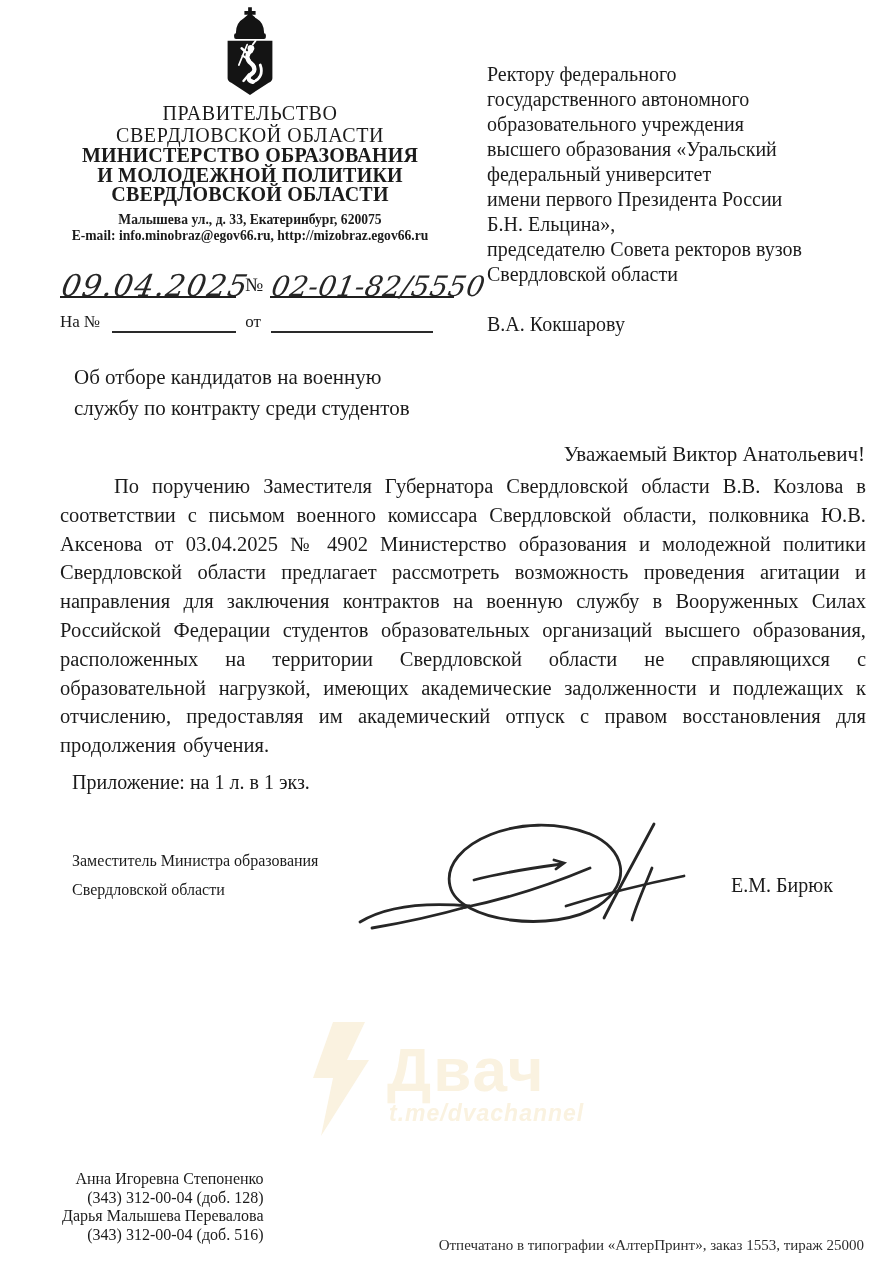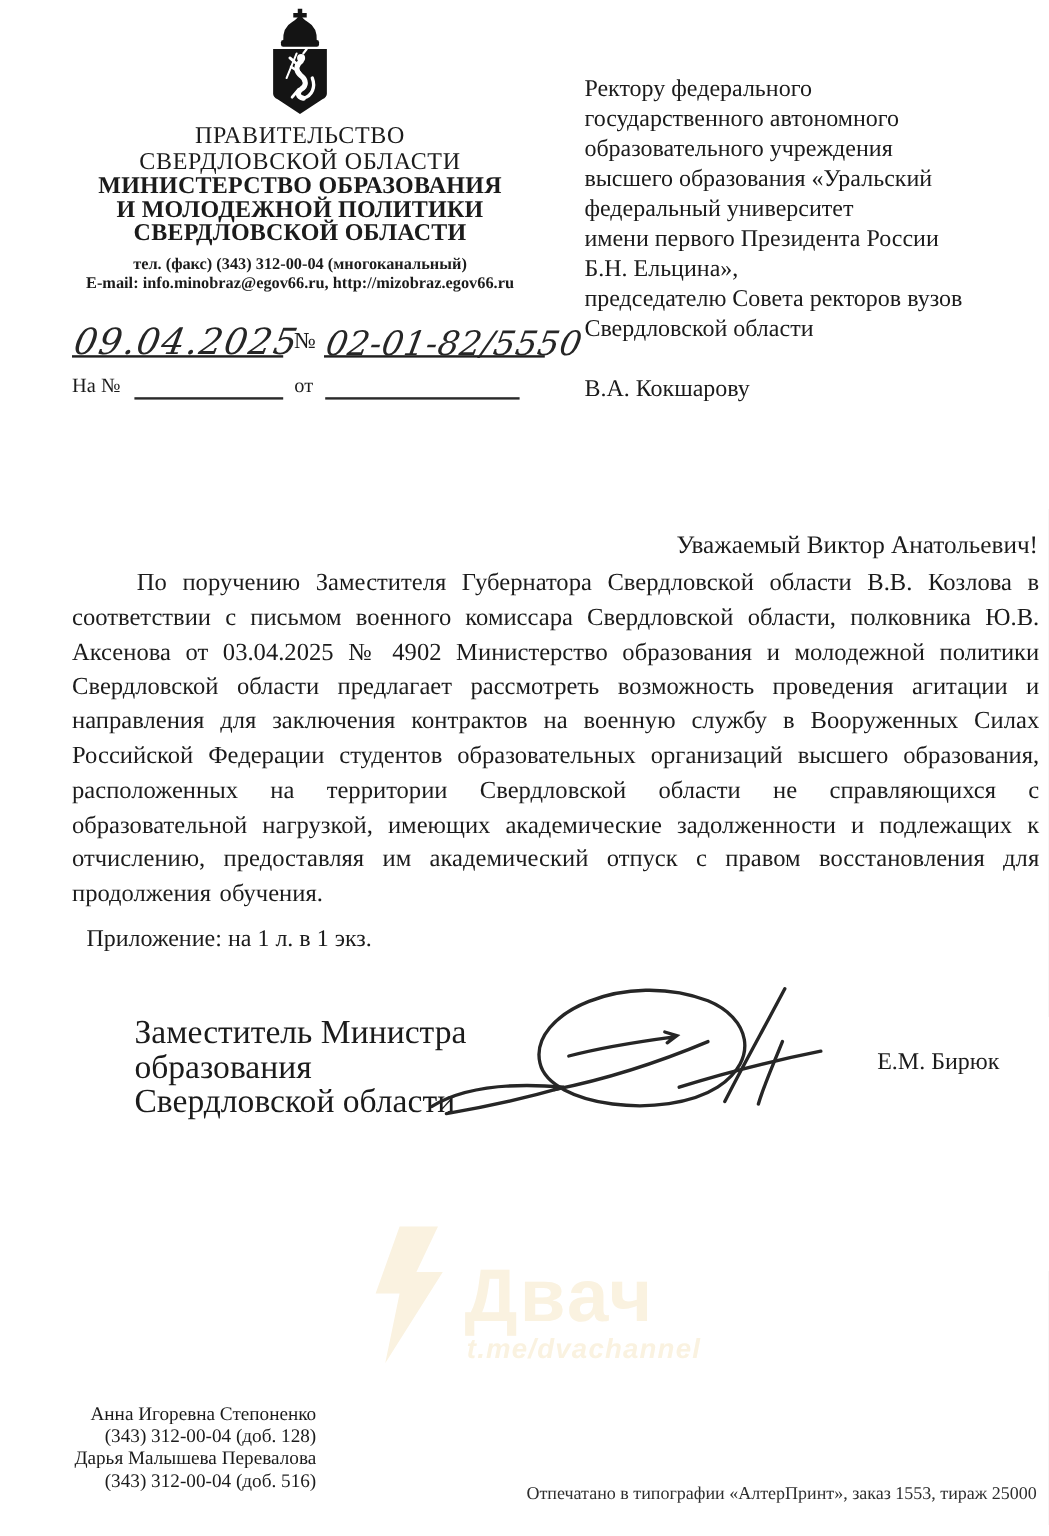--- a/index.html
+++ b/index.html
@@ -50,26 +50,26 @@
   .salutation { position:absolute; left:95px; top:442px; width:770px; text-align:right; font-size:21px; }
   .body-par {
     position:absolute; left:60px; top:472px; width:806px;
     font-size:20.5px; line-height:28.8px; text-align:justify;
     text-indent:54px; word-spacing:2px;
   }
   .attachment { position:absolute; left:72px; top:771px; font-size:20px; }
 
   
   .sig-position { position:absolute; left:72px; top:846px; width:360px; }
-  .sig-pos-line { font-size:28px; line-height:29px;margin-left:40px; }
+  .sig-pos-line { font-size:16px; line-height:29px; }
   .sig-name { position:absolute; left:731px; top:874px; font-size:20px; }
   .sig-scribble { position:absolute; left:352px; top:816px; }
 
   
-  .watermark { position:absolute; left:303px; top:1014px; width:310px; display:flex; align-items:flex-end; }
+  .watermark { position:absolute; left:303px; top:1014px; width:310px; display:flex; align-items:center; }
   .wm-bolt { flex:0 0 auto; margin-top:6px; }
   .wm-texts { margin-left:6px; font-family:"Liberation Sans", sans-serif; }
   .wm-title { font-size:62px; line-height:64px; font-weight:bold; letter-spacing:2px; margin-top:12px; }
   .wm-sub { font-size:23px; font-weight:bold; font-style:italic; letter-spacing:1px; margin-top:-2px; margin-left:2px; }
 
   
   .contacts { position:absolute; left:62px; top:1170px; }
   .contact-line { font-size:16px; line-height:18.7px;text-align:right; }
   .print-info { position:absolute; right:10px; top:1237px; font-size:15px; color:#2e2e2e; }
 </style>
@@ -98,21 +98,21 @@
         <path d="M29 72 L23 79" stroke-width="2.6"></path>
         <path d="M18 62 L27 40" stroke-width="1.8"></path>
       </g>
     </svg>
     <div class="gov-line">ПРАВИТЕЛЬСТВО</div>
     <div class="gov-line">СВЕРДЛОВСКОЙ ОБЛАСТИ</div>
     <div class="min-line">МИНИСТЕРСТВО ОБРАЗОВАНИЯ</div>
     <div class="min-line">И МОЛОДЕЖНОЙ ПОЛИТИКИ</div>
     <div class="min-line">СВЕРДЛОВСКОЙ ОБЛАСТИ</div>
     <div class="lh-contacts">
-      <div class="lh-contact-line">тел. (факс) (343) 312-00-04 (многоканальный)</div>
+      <div class="lh-contact-line">Малышева ул., д. 33, Екатеринбург, 620075</div>
       <div class="lh-contact-line">E-mail: info.minobraz@egov66.ru, http://mizobraz.egov66.ru</div>
     </div>
   </div>
 
   <div class="ref-block">
     <div class="ref-row1">
       <div class="hw-cell date">
         <span class="hw-text">09.04.2025</span>
       </div>
       <div class="no-sign">№</div>
@@ -134,20 +134,24 @@
     <div class="addr-line">образовательного учреждения</div>
     <div class="addr-line">высшего образования «Уральский</div>
     <div class="addr-line">федеральный университет</div>
     <div class="addr-line">имени первого Президента России</div>
     <div class="addr-line">Б.Н. Ельцина»,</div>
     <div class="addr-line">председателю Совета ректоров вузов</div>
     <div class="addr-line">Свердловской области</div>
     <div class="addr-name">В.А. Кокшарову</div>
   </div>
 
+  <div class="subject">
+    <div class="subject-line">Об отборе кандидатов на военную</div>
+    <div class="subject-line">службу по контракту среди студентов</div>
+  </div>
 
   <div class="salutation">Уважаемый Виктор Анатольевич!</div>
 
   <div class="body-par">По поручению Заместителя Губернатора Свердловской области В.В. Козлова в соответствии с письмом военного комиссара Свердловской области, полковника Ю.В. Аксенова от 03.04.2025 № 4902 Министерство образования и молодежной политики Свердловской области предлагает рассмотреть возможность проведения агитации и направления для заключения контрактов на военную службу в Вооруженных Силах Российской Федерации студентов образовательных организаций высшего образования, расположенных на территории Свердловской области не справляющихся с образовательной нагрузкой, имеющих академические задолженности и подлежащих к отчислению, предоставляя им академический отпуск с правом восстановления для продолжения обучения.</div>
 
   <div class="attachment">Приложение: на 1 л. в 1 экз.</div>
 
   <div class="sig-position">
     <div class="sig-pos-line">Заместитель Министра образования</div>
     <div class="sig-pos-line">Свердловской области</div>

